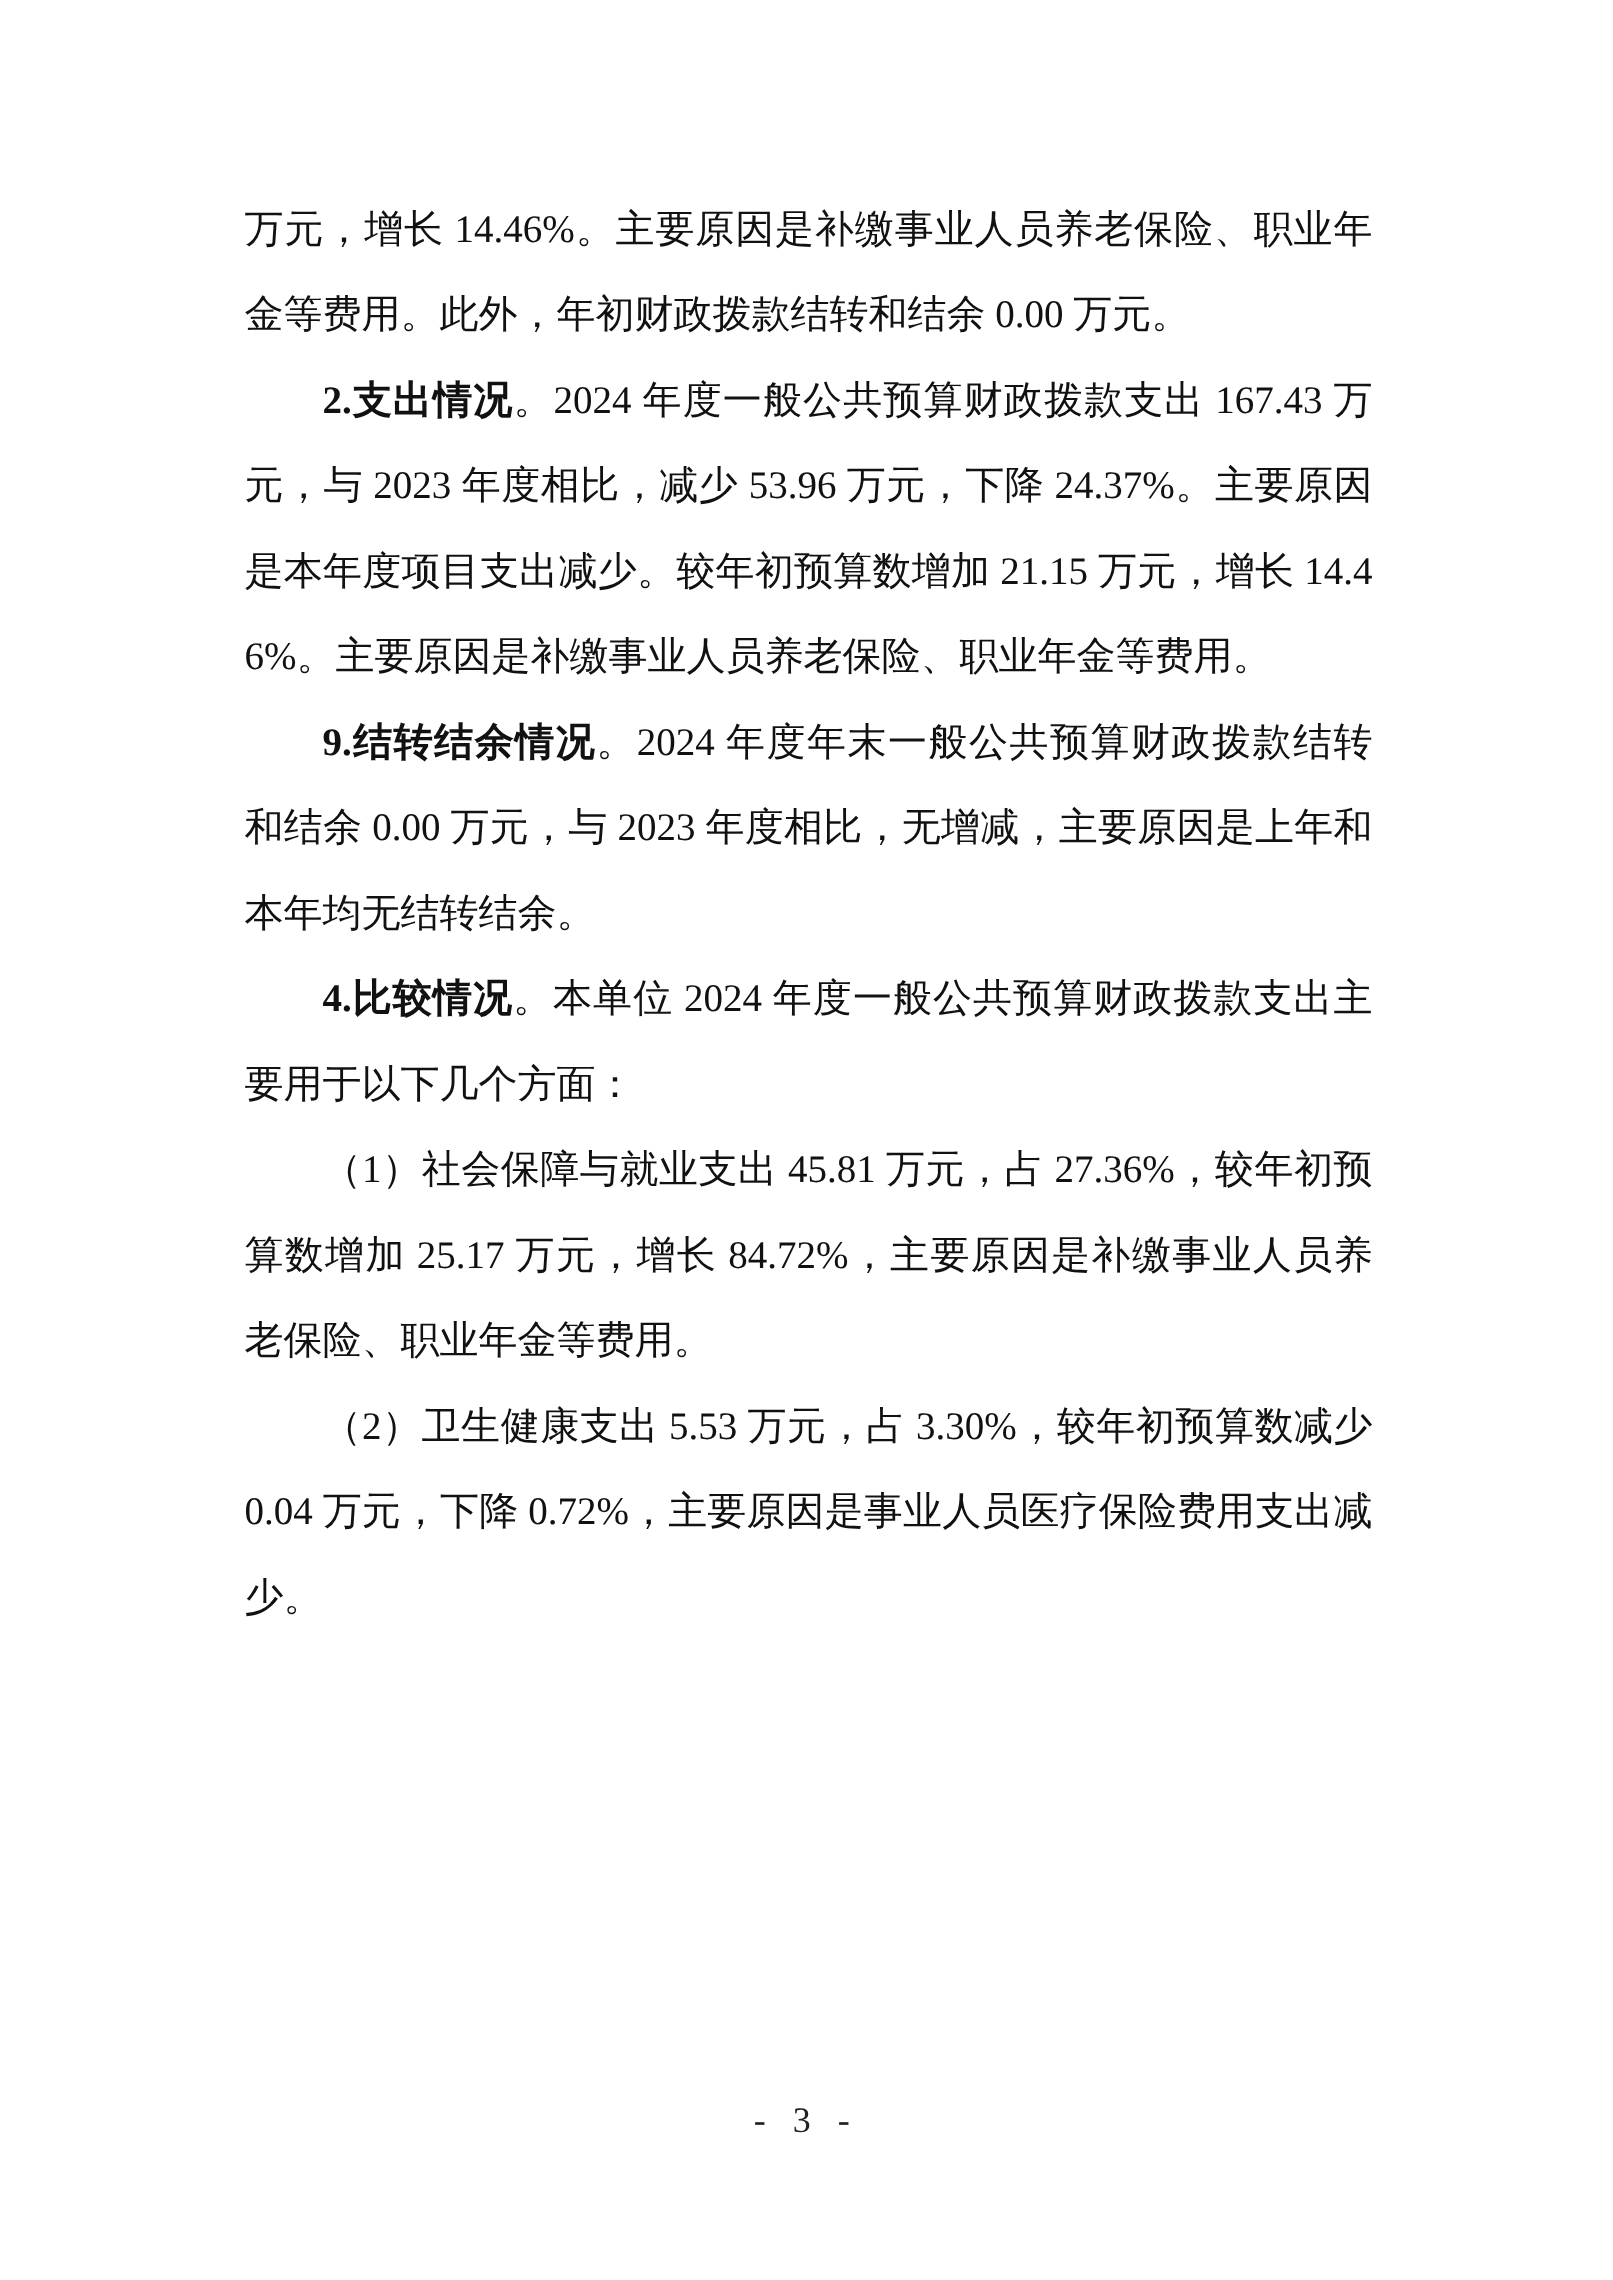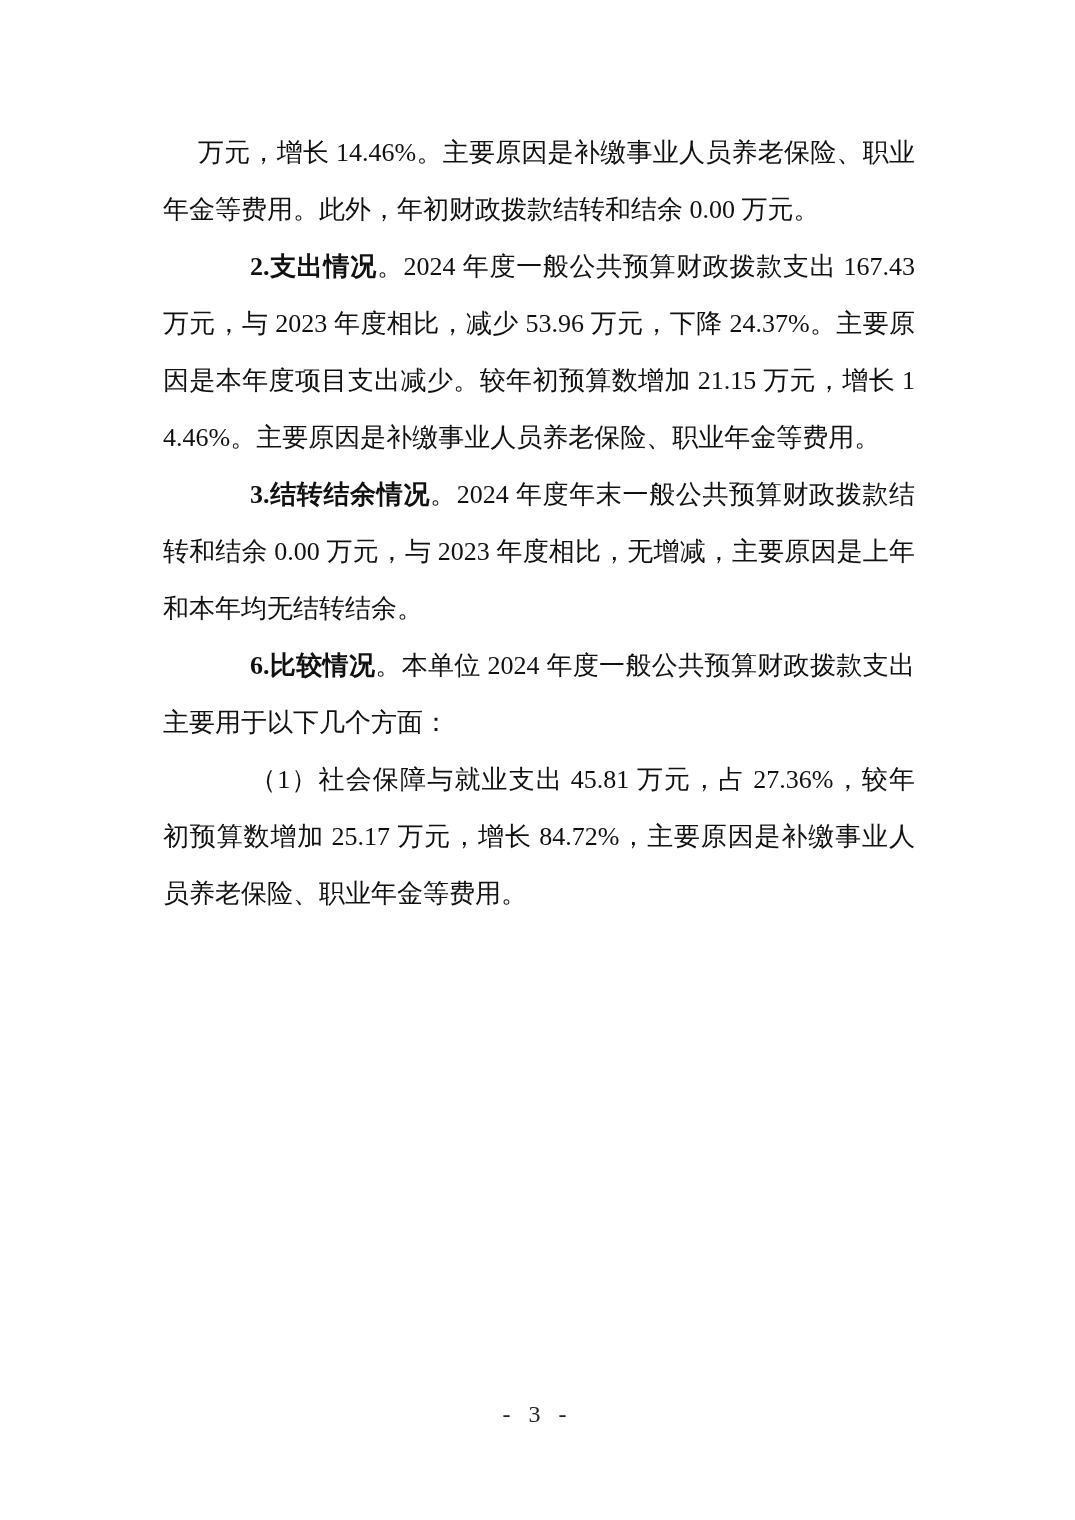--- a/index.html
+++ b/index.html
@@ -28,21 +28,20 @@
   .para {
     margin: 0;
     padding: 0;
     word-break: break-all;
   }
   .para.indent {
     text-indent: 2em;
   }
   .para .heading {
     font-weight: 700;
-    margin-left: 35px;
   }
   .footer {
     position: absolute;
     left: 0;
     top: 1398px;
     width: 100%;
     text-align: center;
     font-size: 24px;
     line-height: 32px;
     letter-spacing: 6px;
@@ -53,25 +52,26 @@
 <body>
 
 <div class="page">
 
   <div class="content">
 
     <p class="para"><span class="heading"></span><span>万元，增长 14.46%。主要原因是补缴事业人员养老保险、职业年金等费用。此外，年初财政拨款结转和结余 0.00 万元。</span></p>
 
     <p class="para indent"><span class="heading">2.支出情况</span><span>。2024 年度一般公共预算财政拨款支出 167.43 万元，与 2023 年度相比，减少 53.96 万元，下降 24.37%。主要原因是本年度项目支出减少。较年初预算数增加 21.15 万元，增长 14.46%。主要原因是补缴事业人员养老保险、职业年金等费用。</span></p>
 
-    <p class="para indent"><span class="heading">3.结转结余情况</span><span>。2024 年度年末一般公共预算财政拨款结转和结余 0.00 万元，与 2023 年度相比，无增减，主要原因是上年和本年均无结转结余。</span></p>
+    <p class="para indent"><span class="heading">9.结转结余情况</span><span>。2024 年度年末一般公共预算财政拨款结转和结余 0.00 万元，与 2023 年度相比，无增减，主要原因是上年和本年均无结转结余。</span></p>
 
-    <p class="para indent"><span class="heading">6.比较情况</span><span>。本单位 2024 年度一般公共预算财政拨款支出主要用于以下几个方面：</span></p>
+    <p class="para indent"><span class="heading">4.比较情况</span><span>。本单位 2024 年度一般公共预算财政拨款支出主要用于以下几个方面：</span></p>
 
     <p class="para indent"><span class="heading"></span><span>（1）社会保障与就业支出 45.81 万元，占 27.36%，较年初预算数增加 25.17 万元，增长 84.72%，主要原因是补缴事业人员养老保险、职业年金等费用。</span></p>
 
+    <p class="para indent"><span class="heading"></span><span>（2）卫生健康支出 5.53 万元，占 3.30%，较年初预算数减少 0.04 万元，下降 0.72%，主要原因是事业人员医疗保险费用支出减少。</span></p>
 
 
   </div>
 
   <div class="footer">- 3 -</div>
 
 </div>
 
 </body></html>

